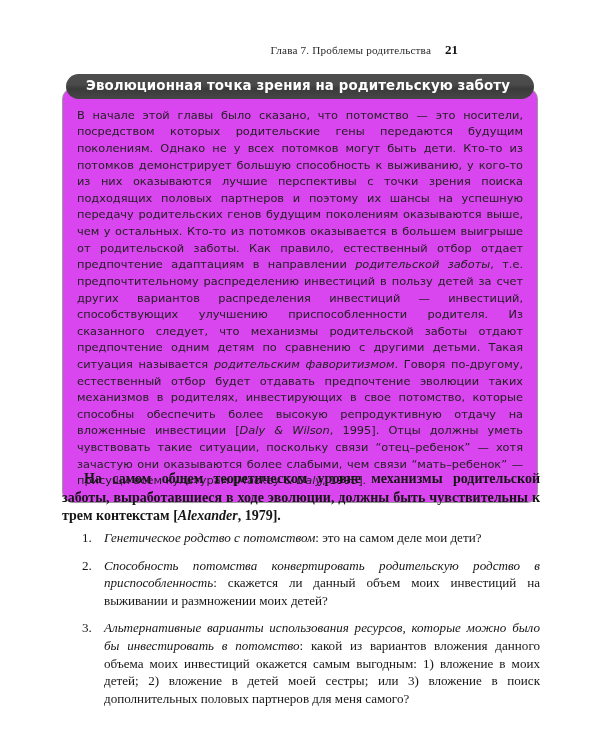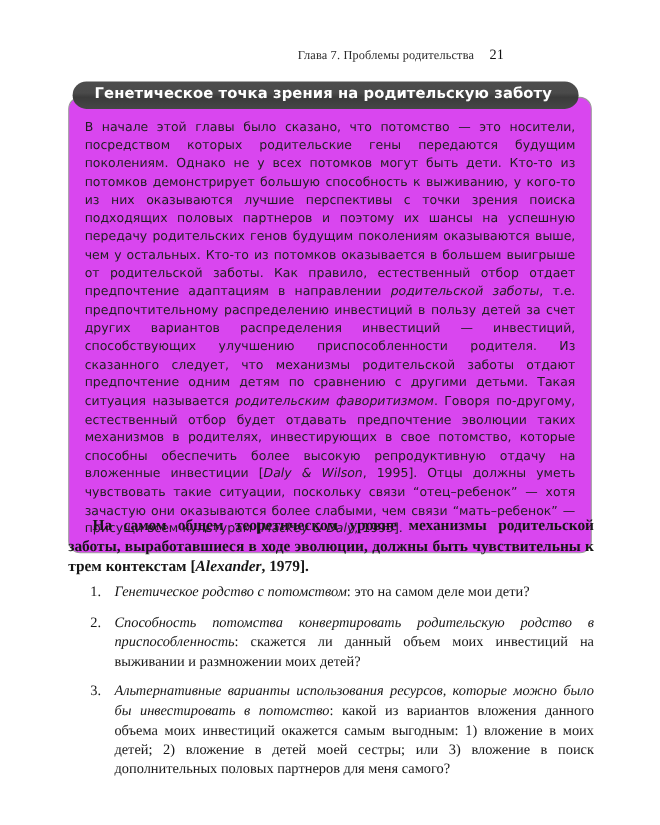--- a/index.html
+++ b/index.html
@@ -38,21 +38,21 @@
   .running-head-title {
     font-family: "Liberation Serif", "DejaVu Serif", serif;
     font-size: 11.2px;
     letter-spacing: 0.15px;
     color: #2b2b2b;
     white-space: nowrap;
   }
   .running-head-page {
     font-family: "Liberation Serif", "DejaVu Serif", serif;
     font-size: 13px;
-    font-weight: normal;
+    font-weight: bold;
     color: #111111;
   }
 
   
   .callout {
     position: absolute;
     top: 74px;
     left: 62px;
     width: 476px;
   }
@@ -149,21 +149,21 @@
 <body>
 
 <div class="page">
 
   <div class="running-head">
     <span class="running-head-title">Глава 7. Проблемы родительства</span>
     <span class="running-head-page">21</span>
   </div>
 
   <div class="callout">
-    <div class="callout-banner">Генетическое точка зрения на родительскую заботу</div>
+    <div class="callout-banner">Эволюционная точка зрения на родительскую заботу</div>
     <div class="callout-body">
       <p>В начале этой главы было сказано, что потомство — это носители, посредством которых родительские гены передаются будущим поколениям. Однако не у всех потомков могут быть дети. Кто-то из потомков демонстрирует большую способность к выживанию, у кого-то из них оказываются лучшие перспективы с точки зрения поиска подходящих половых партнеров и поэтому их шансы на успешную передачу родительских генов будущим поколениям оказываются выше, чем у остальных. Кто-то из потомков оказывается в большем выигрыше от родительской заботы. Как правило, естественный отбор отдает предпочтение адаптациям в направлении <i>родительской заботы</i>, т.е. предпочтительному распределению инвестиций в пользу детей за счет других вариантов распределения инвестиций — инвестиций, способствующих улучшению приспособленности родителя. Из сказанного следует, что механизмы родительской заботы отдают предпочтение одним детям по сравнению с другими детьми. Такая ситуация называется <i>родительским фаворитизмом</i>. Говоря по-другому, естественный отбор будет отдавать предпочтение эволюции таких механизмов в родителях, инвестирующих в свое потомство, которые способны обеспечить более высокую репродуктивную отдачу на вложенные инвестиции [<i>Daly &amp; Wilson</i>, 1995]. Отцы должны уметь чувствовать такие ситуации, поскольку связи “отец–ребенок” — хотя зачастую они оказываются более слабыми, чем связи “мать–ребенок” — присущи всем культурам [<i>Mackey &amp; Daly</i>, 1995].</p>
     </div>
   </div>
 
   <div class="body-para">На самом общем теоретическом уровне механизмы родительской заботы, выработавшиеся в ходе эволюции, должны быть чувствительны к трем контекстам [<i>Alexander</i>, 1979].</div>
 
   <ol class="num-list">
     <li>
       <span class="num-marker">1.</span>

